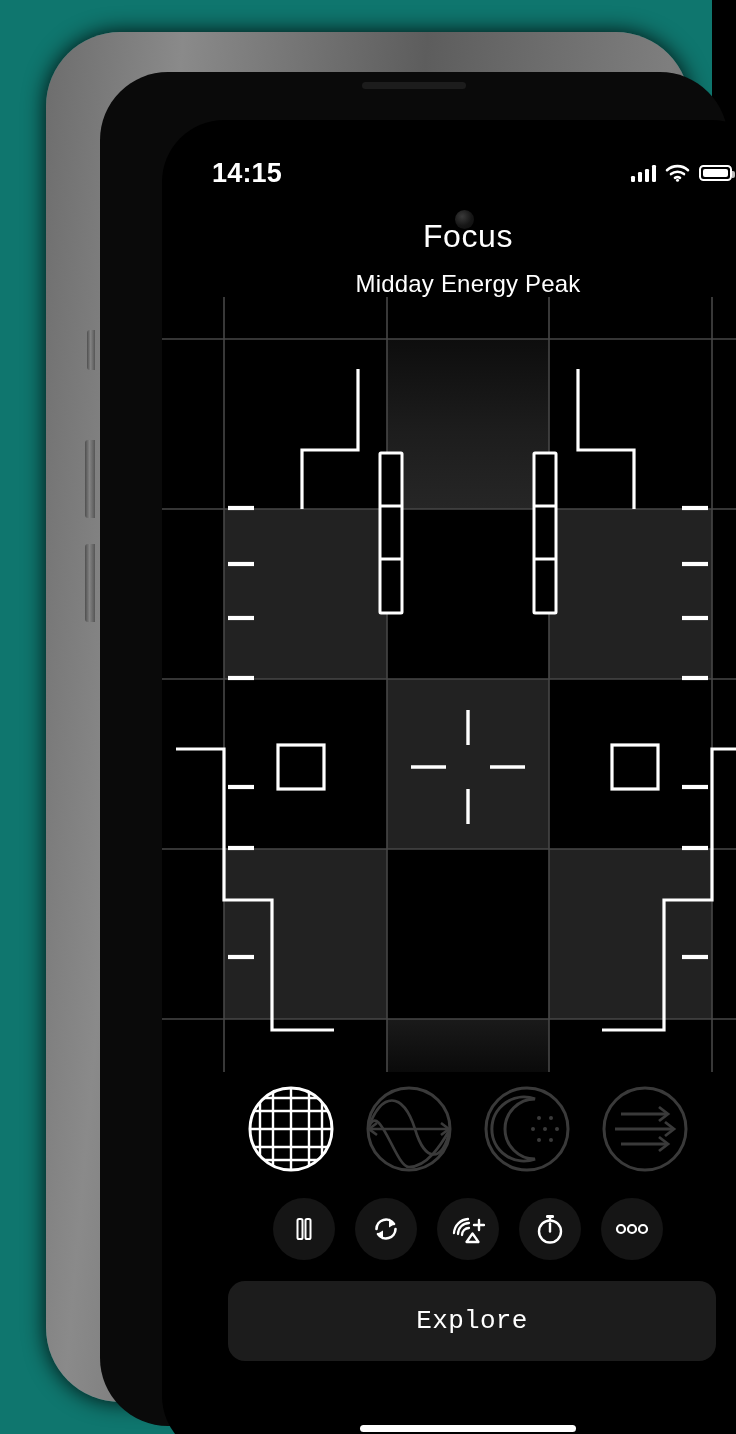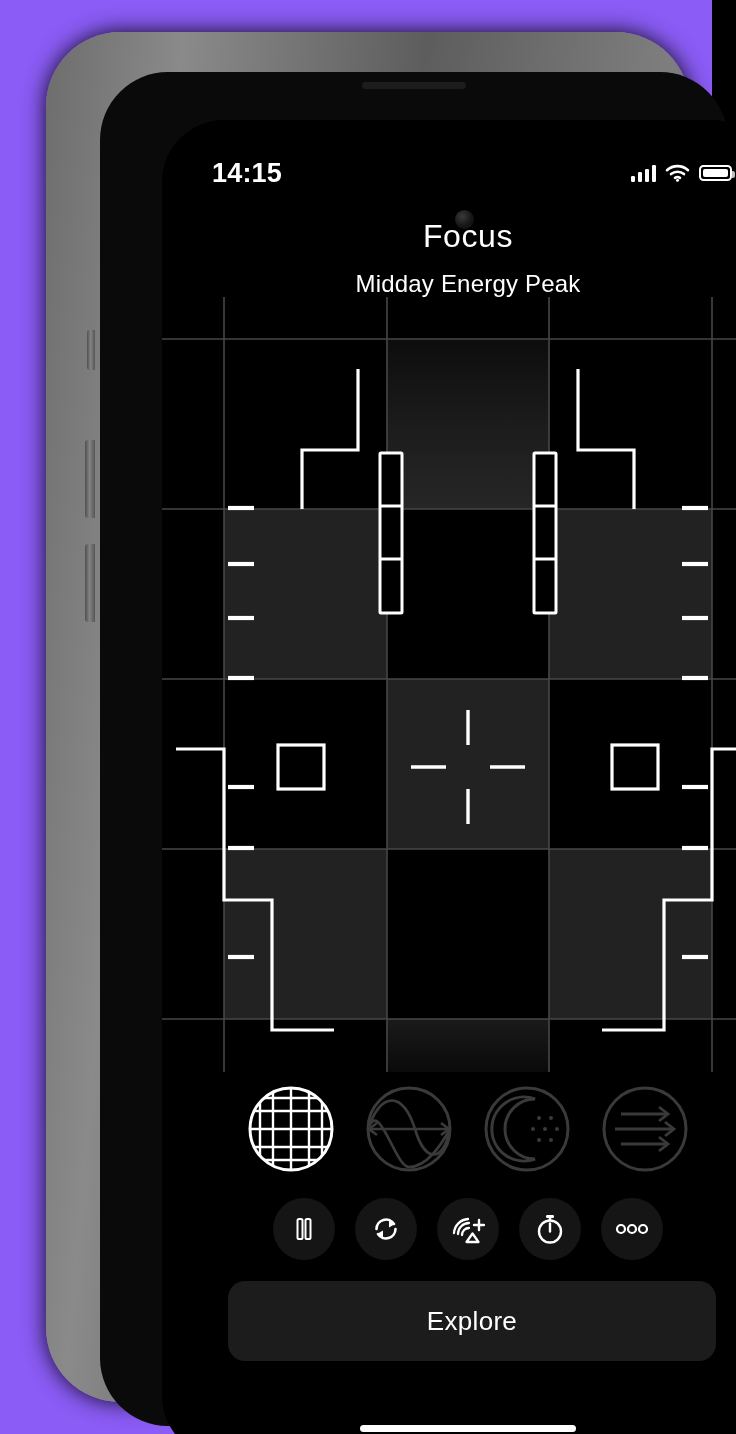--- a/index.html
+++ b/index.html
@@ -5,21 +5,21 @@
 <style>
   * { margin:0; padding:0; box-sizing:border-box; }
   html, body {
     width:736px; height:1434px;
     background:#000;
     font-family:"Liberation Sans", sans-serif;
     overflow:hidden;
   }
 
   
-  #stage { position:relative; width:712px; height:1434px; background:#8b5cf6; }
+  #stage { position:relative; width:712px; height:1434px; background:#0f766e; }
 
   .phone-frame {
     position:absolute; left:46px; top:32px;
     width:644px; height:1370px;
     border-radius:74px;
     background:linear-gradient(95deg,#6d6d6d 0%,#8a8a8a 18%,#5d5d5d 50%,#7e7e7e 82%,#5a5a5a 100%);
     box-shadow:0 0 22px rgba(0,0,0,0.9);
   }
   .phone-inner {
     position:absolute; left:54px; top:40px;
@@ -95,21 +95,21 @@
          display:flex; align-items:center; justify-content:center; }
   .ctl svg { display:block; }
 
   
   .explore-wrap { position:absolute; top:1161px; left:0; width:100%;
                   display:flex; justify-content:center; }
   .explore {
     width:488px; height:80px; border-radius:17px; background:#1c1c1c;
     color:#fff; font-size:26px; font-weight:400; letter-spacing:0.3px;
     display:flex; align-items:center; justify-content:center; border:none;
-    font-family:Liberation Sans, sans-serif;
+    font-family:Liberation Mono, monospace;
     margin-left:8px;
   }
 
   
   .home-indicator { position:absolute; bottom:26px; left:50%; transform:translateX(-50%);
                     width:216px; height:7px; border-radius:4px; background:#fff; }
 </style>
 </head>
 <body>
 

